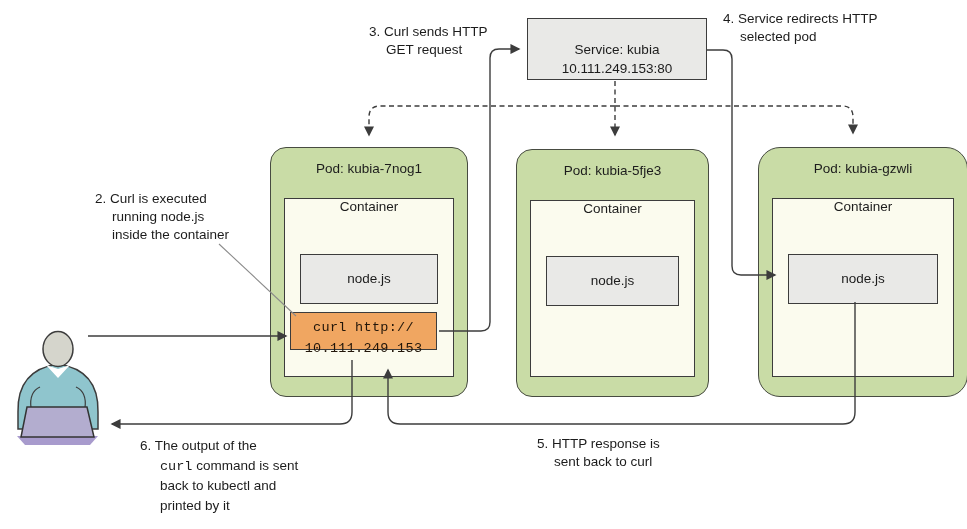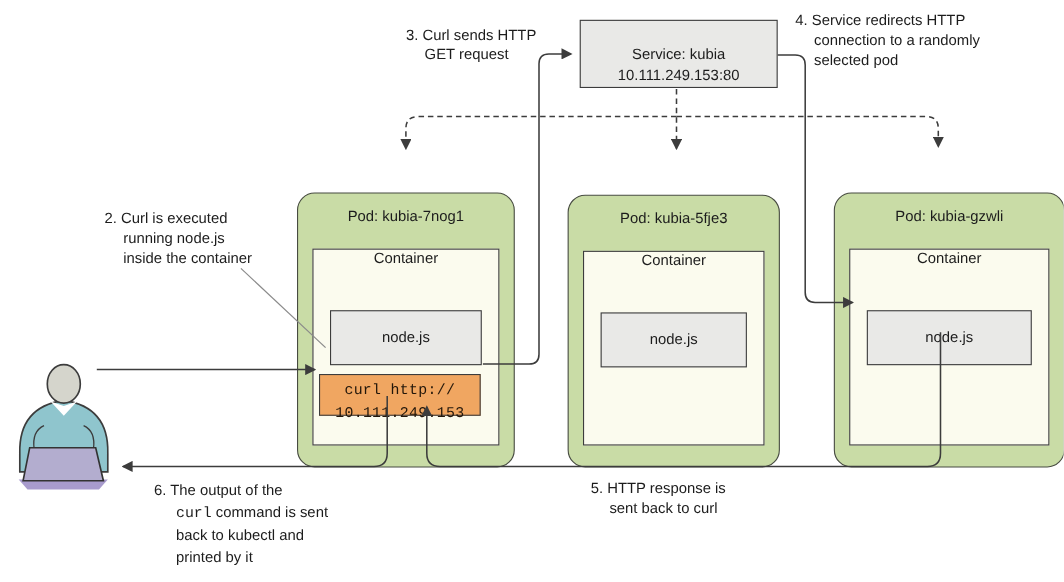--- a/index.html
+++ b/index.html
@@ -16,21 +16,21 @@
   .mono{font-family:"Liberation Mono","DejaVu Sans Mono",monospace;}
 
   .service-box{
     position:absolute;left:527px;top:18px;width:180px;height:62px;
     background:var(--box-gray-fill);border:1.5px solid var(--line);
     text-align:center;font-size:13.5px;line-height:19px;padding-top:21px;
   }
 
   .pod{
     position:absolute;background:var(--pod-fill);
-    border:1.6px solid var(--pod-border);border-radius:16px;margin-top:28px;
+    border:1.6px solid var(--pod-border);border-radius:16px;
   }
   .pod-title{text-align:center;font-size:13.5px;padding-top:13px;}
   .container-box{
     position:absolute;left:13px;right:13px;top:50px;bottom:19px;
     background:var(--container-fill);border:1.4px solid var(--line);
   }
   .container-label{text-align:center;font-size:13.5px;padding-top:0;}
   .node-box{
     position:absolute;left:15px;right:15px;top:55px;height:50px;
     background:var(--box-gray-fill);border:1.4px solid var(--line);
@@ -78,21 +78,21 @@
   </div>
 
   <div class="pod" style="left:516px;top:149px;width:193px;height:248px;">
     <div class="pod-title">Pod: kubia-5fje3</div>
     <div class="container-box">
       <div class="container-label">Container</div>
       <div class="node-box">node.js</div>
     </div>
   </div>
 
-  <div class="pod" style="left:758px;top:147px;width:210px;height:250px;">
+  <div class="pod" style="left:758px;top:147px;width:210px;height:250px;border-radius:22px;">
     <div class="pod-title">Pod: kubia-gzwli</div>
     <div class="container-box">
       <div class="container-label">Container</div>
       <div class="node-box">node.js</div>
     </div>
   </div>
 
 
   <div class="ann" style="left:95px;top:190px;">
     <span class="ln">2. Curl is executed</span>
@@ -100,21 +100,20 @@
     <span class="ln ind">inside the container</span>
   </div>
 
   <div class="ann" style="left:328px;top:23px;margin-left:41px;">
     <span class="ln">3. Curl sends HTTP</span>
     <span class="ln ind">GET request</span>
   </div>
 
   <div class="ann" style="left:723px;top:10px;">
     <span class="ln">4. Service redirects HTTP</span>
-    <span class="ln ind">connection to a randomly</span>
     <span class="ln ind">selected pod</span>
   </div>
 
   <div class="ann" style="left:537px;top:435px;">
     <span class="ln">5. HTTP response is</span>
     <span class="ln ind">sent back to curl</span>
   </div>
 
   <div class="ann ann6" style="left:140px;top:436px;">
     <span class="ln">6. The output of the</span>

